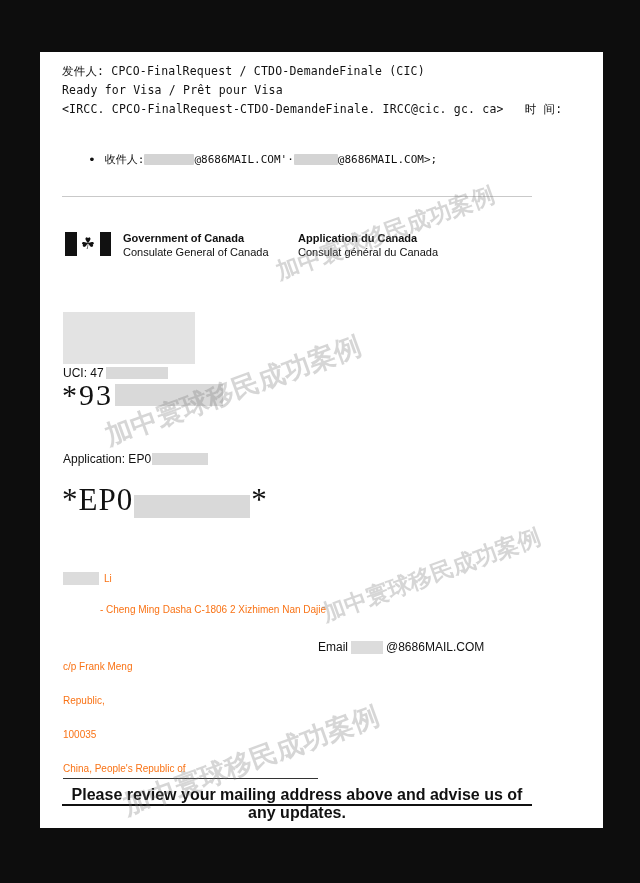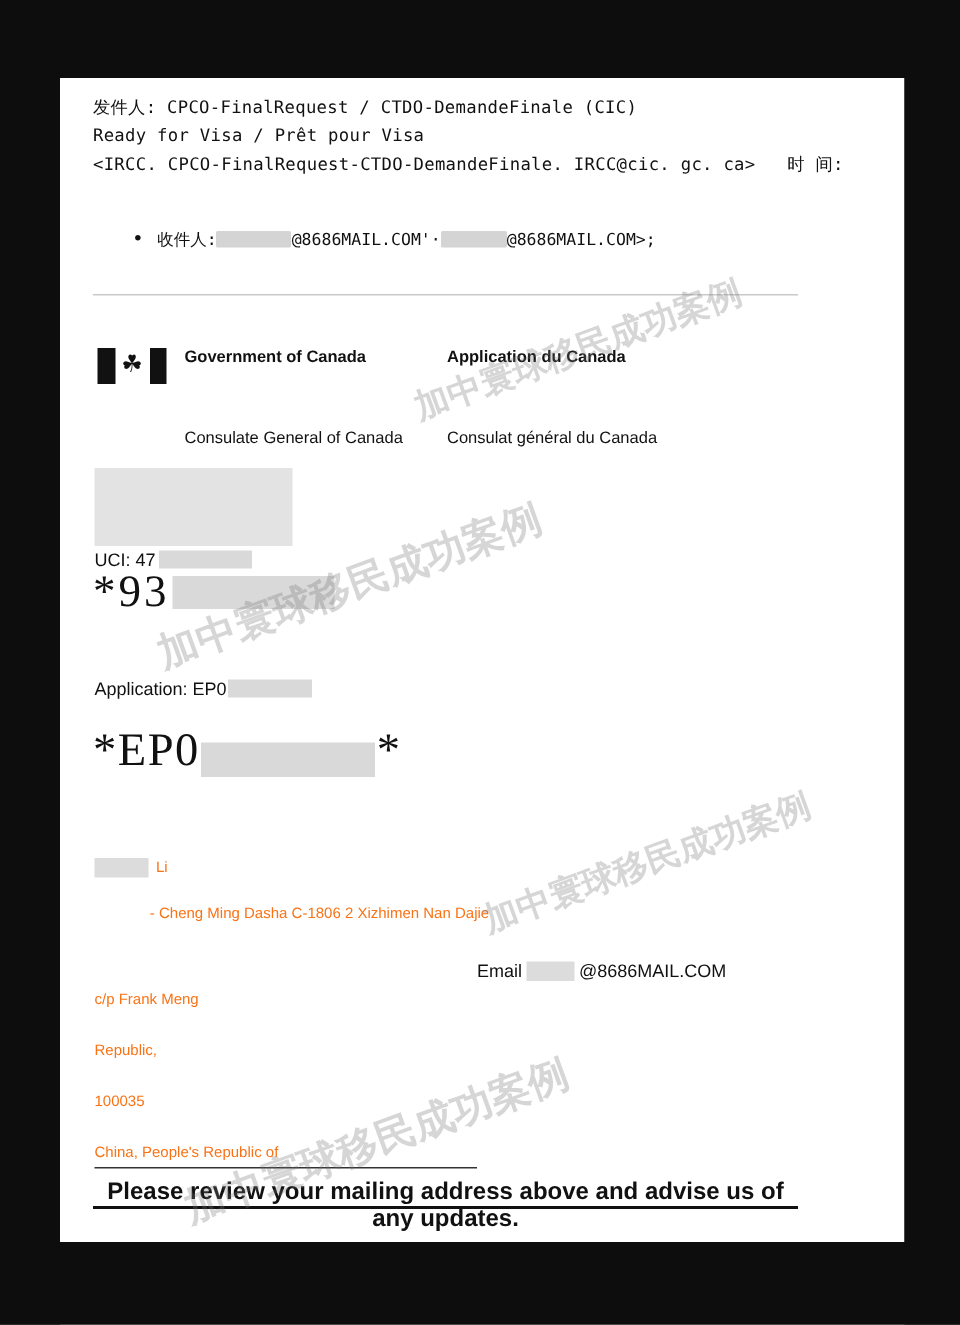--- a/index.html
+++ b/index.html
@@ -128,21 +128,21 @@
     font-size: 16px;
     line-height: 16px;
     color: #111;
   }
   .lh-col {
     font-size: 11px;
     line-height: 13.5px;
     color: #111;
   }
   .lh-col .l1 { font-weight: bold; }
-  .lh-col .l2 { font-weight: normal; margin-top: 40px; }
+  .lh-col .l2 { font-weight: normal; }
   #lh-en { width: 175px; }
   #lh-fr { width: 175px; }
 
   
   #name-redact {
     position: absolute;
     left: 63px;
     top: 312px;
     width: 132px;
     height: 52px;

